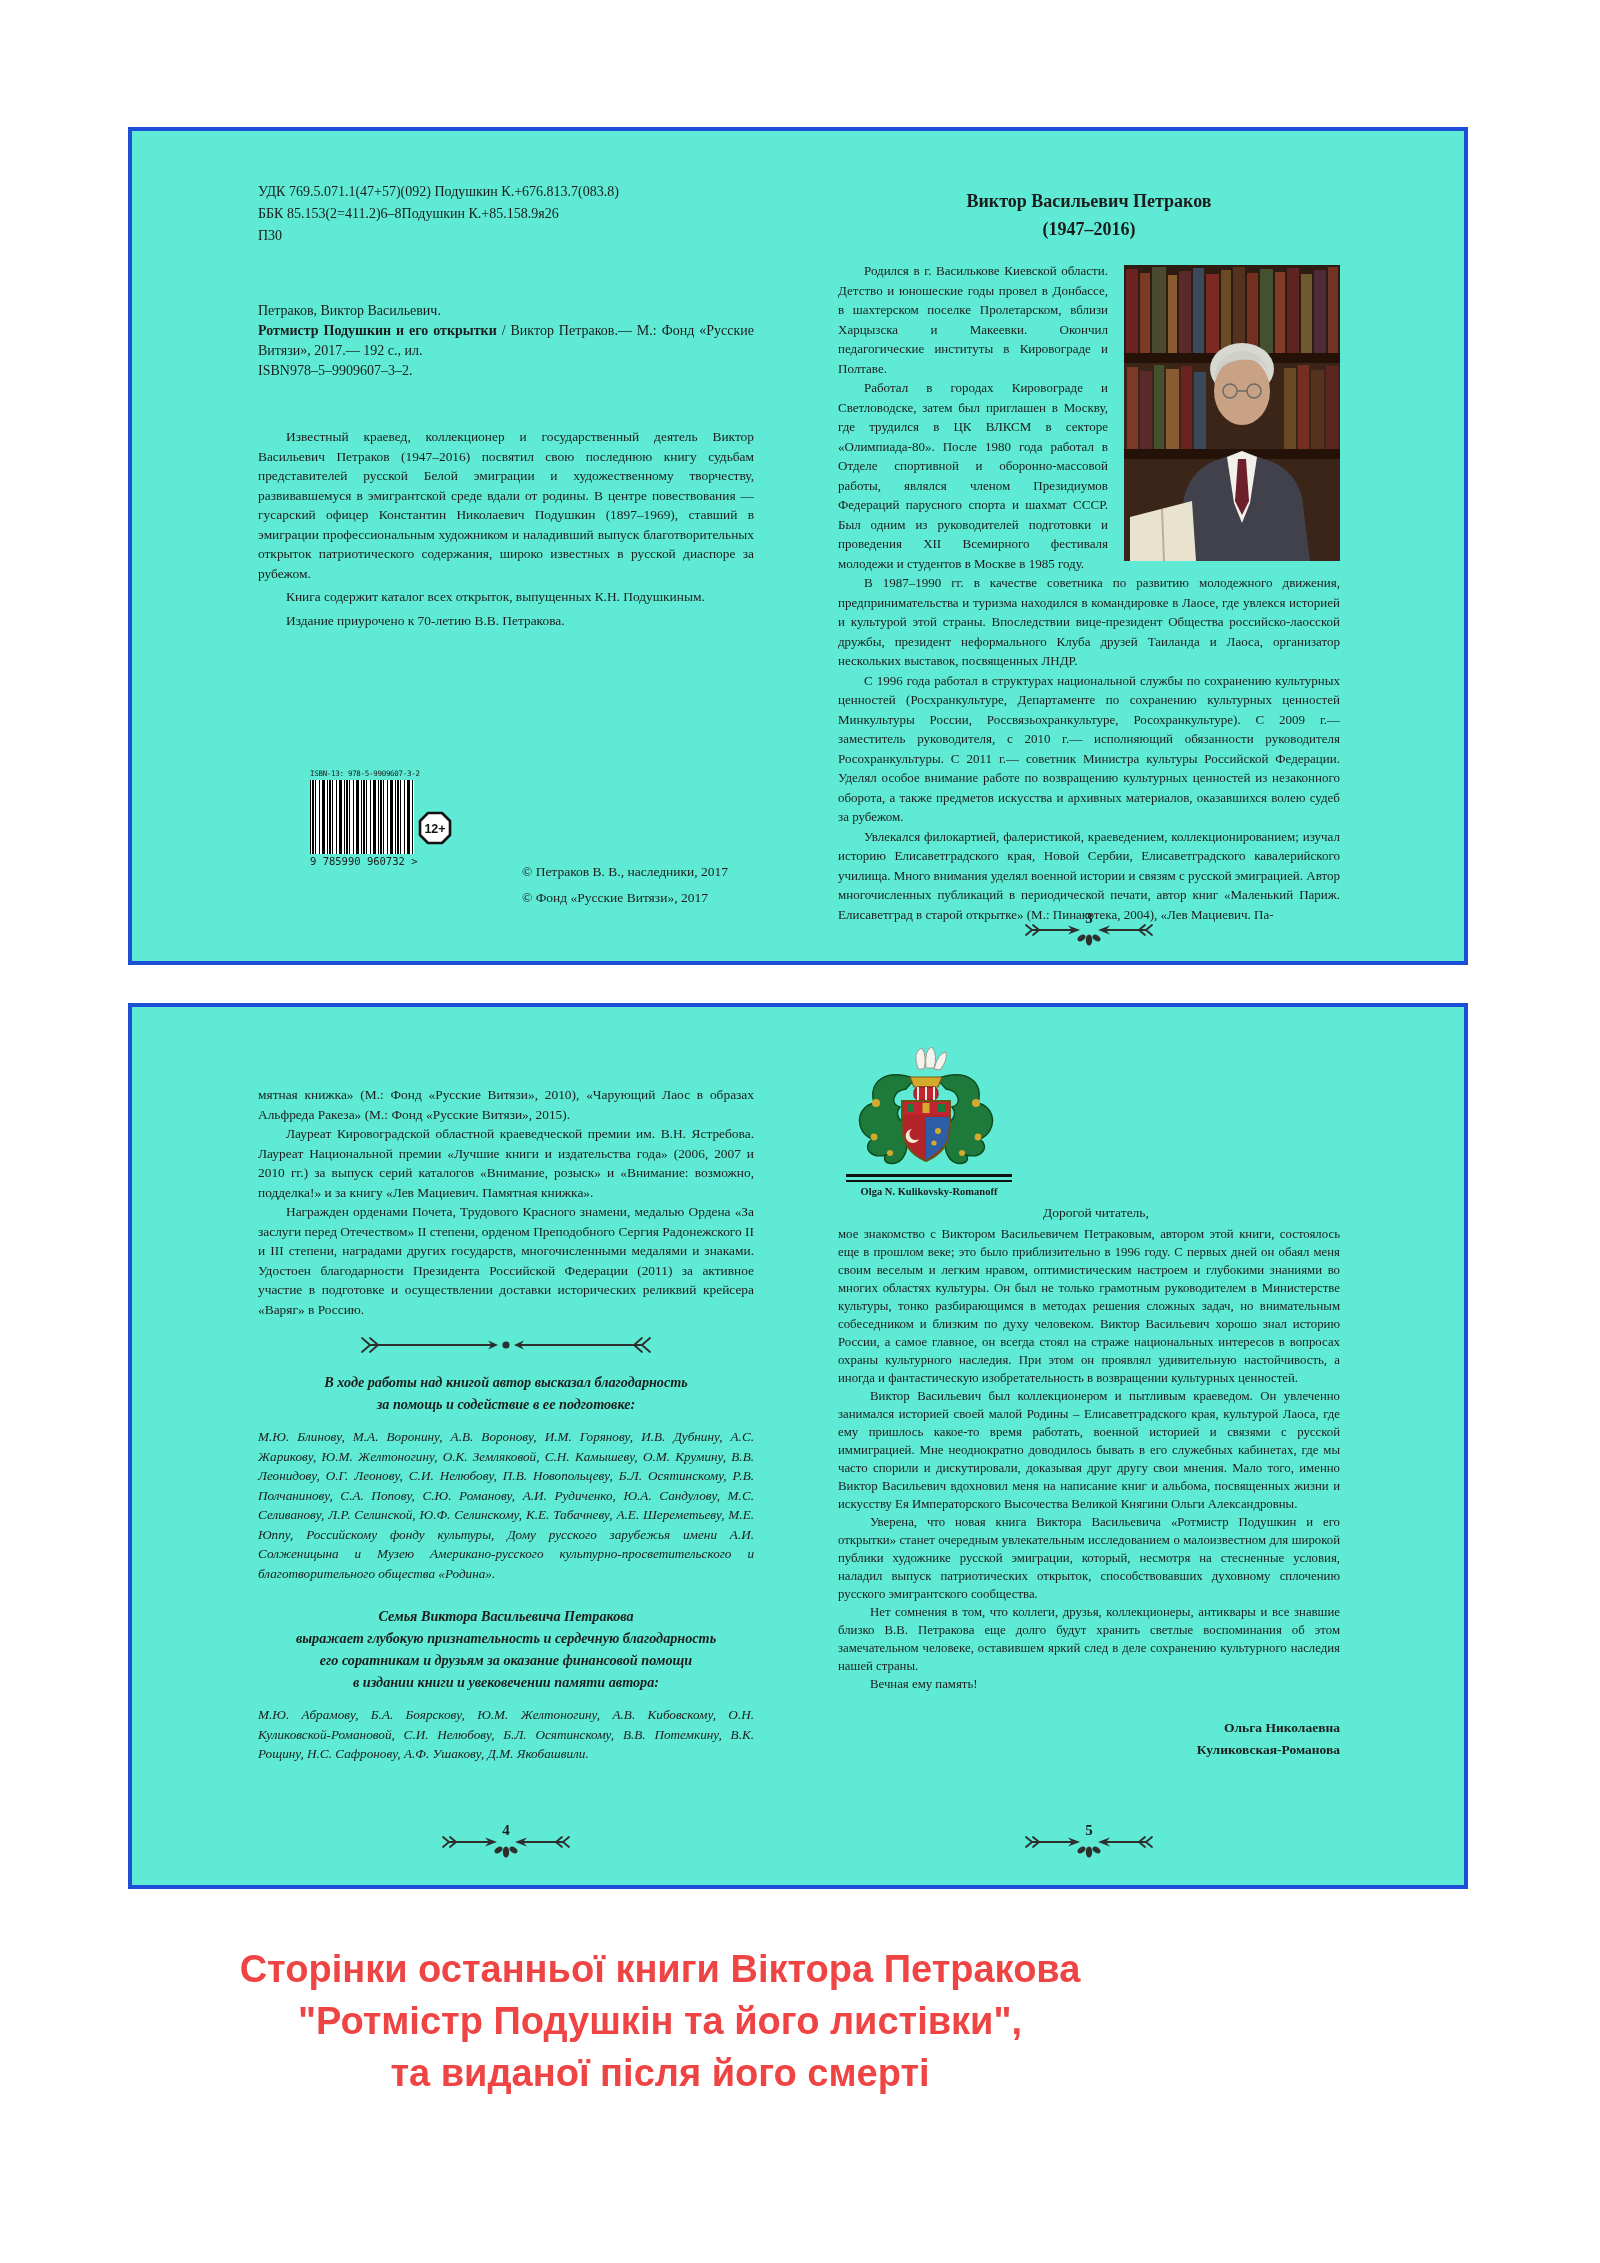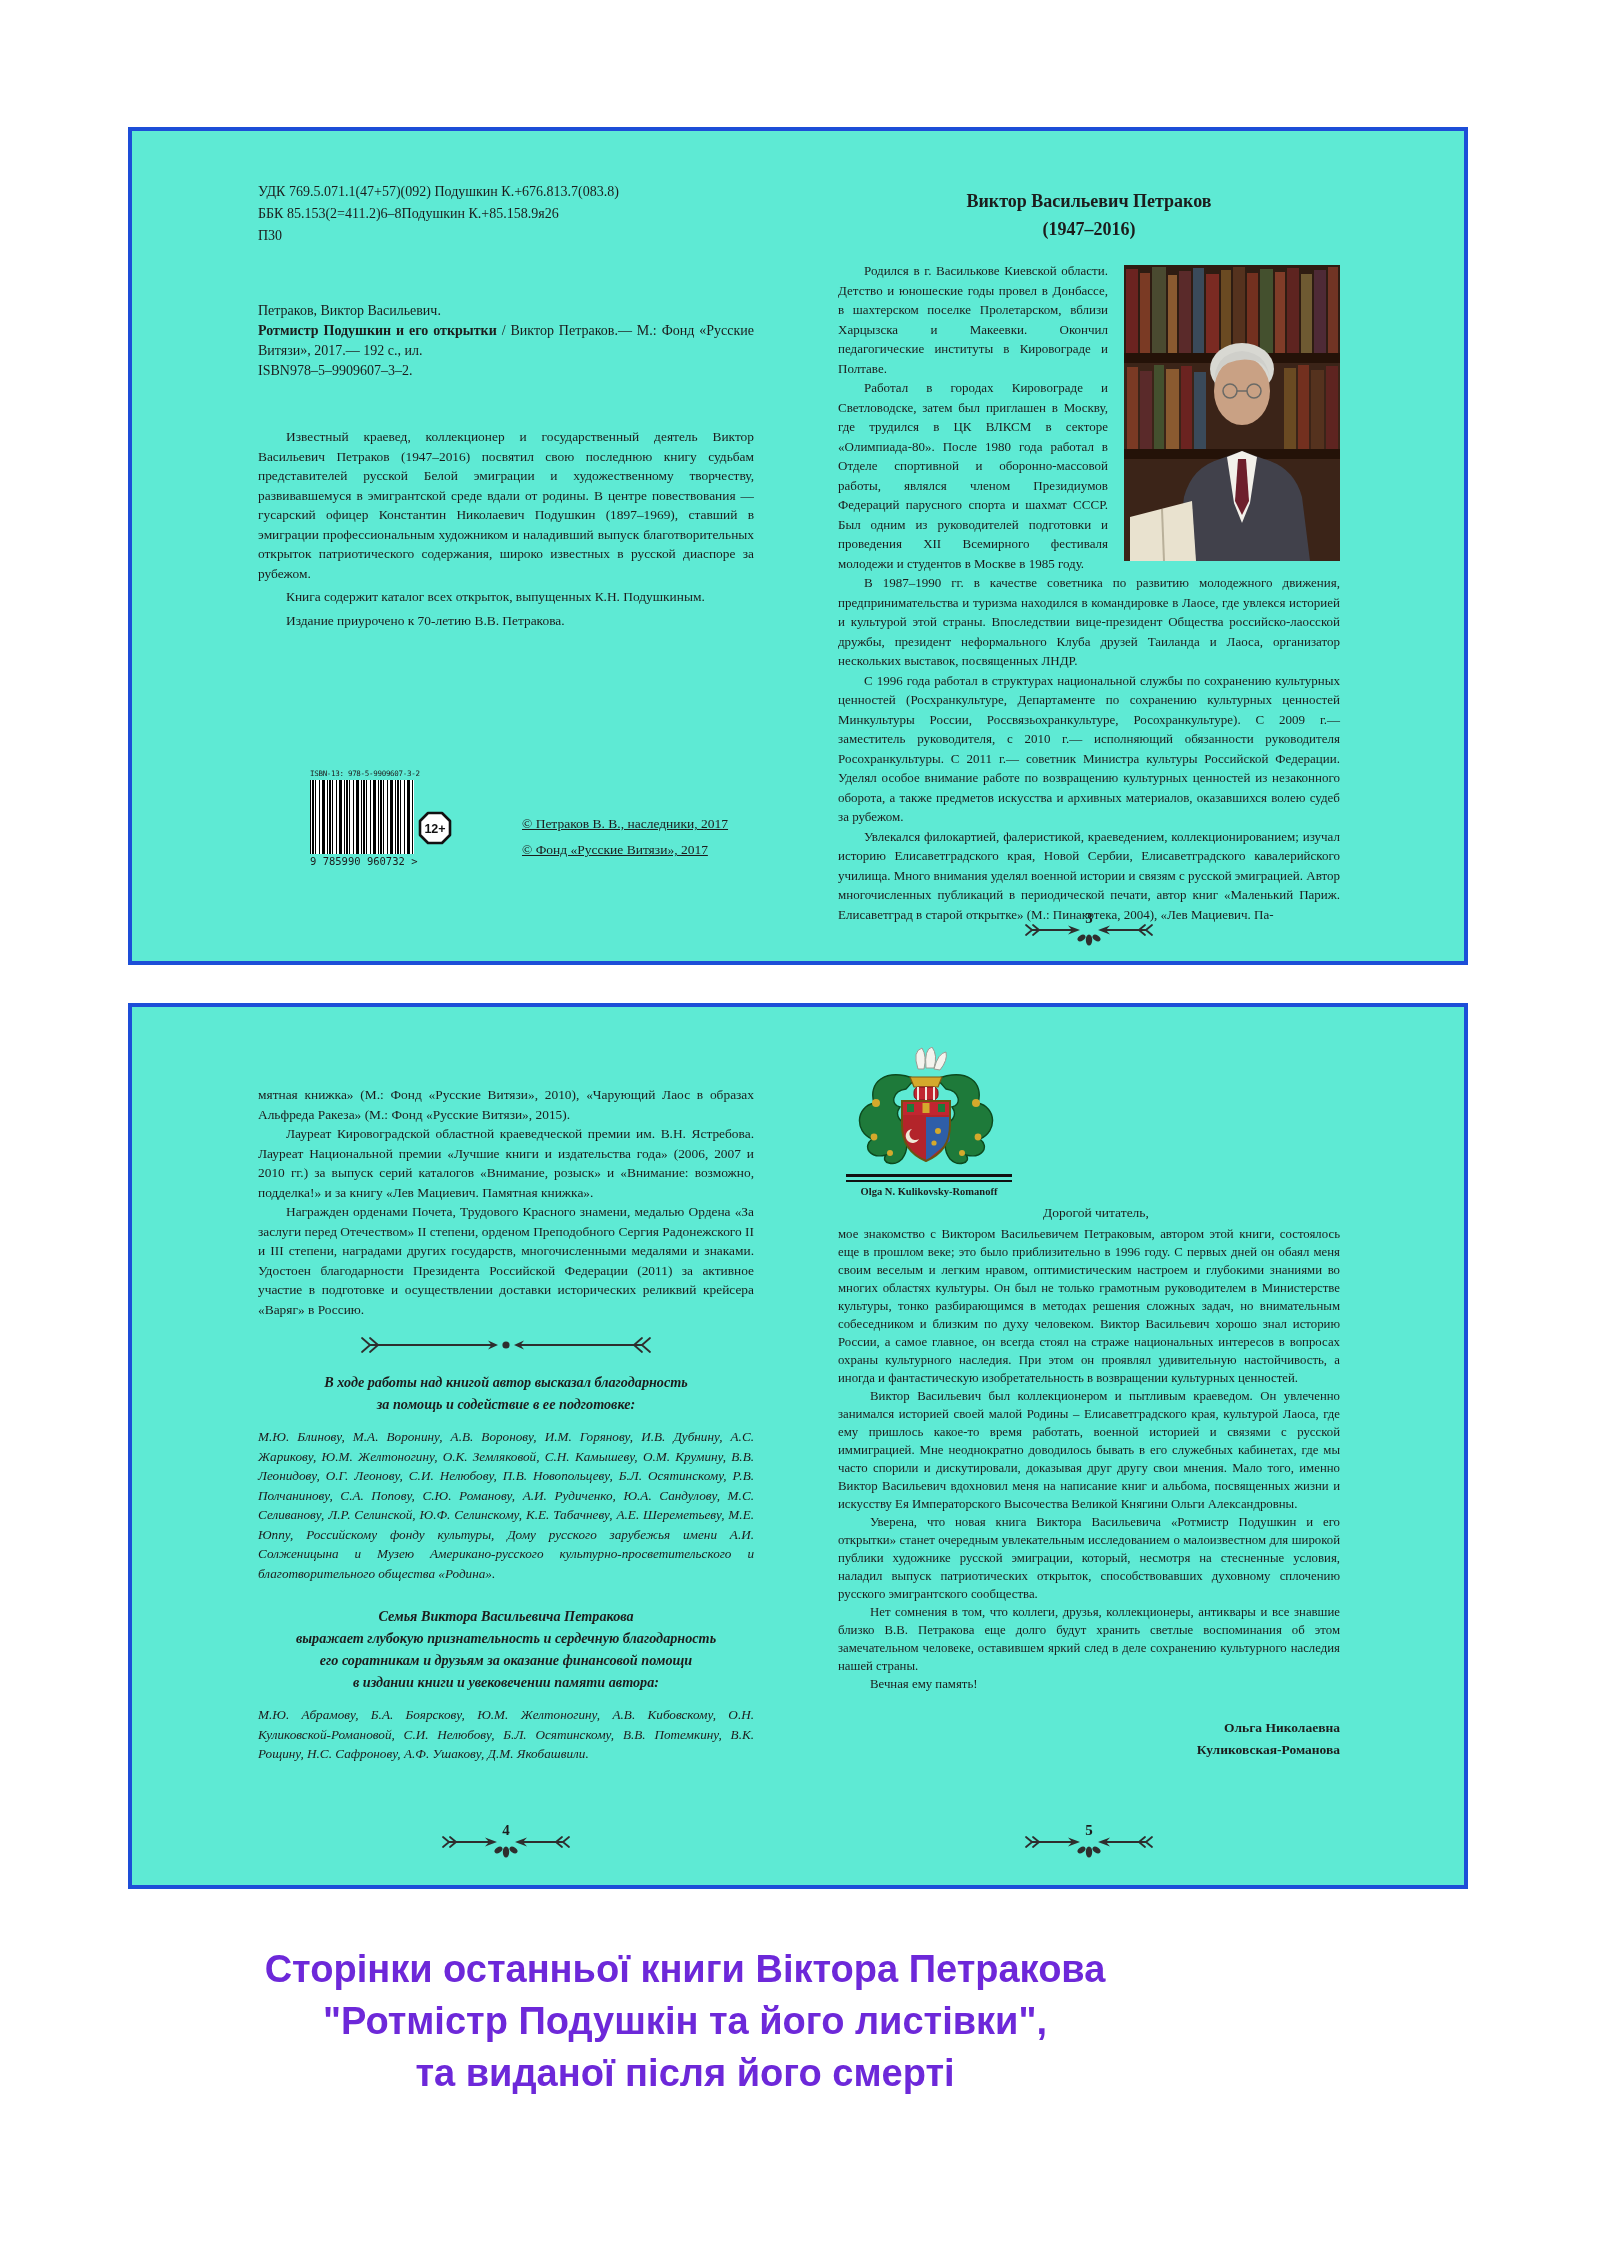--- a/index.html
+++ b/index.html
@@ -20,21 +20,21 @@
   .biblio{margin-top:54px;font-size:14px;line-height:20px;text-align:justify;}
   .biblio p{margin:0;}
   .biblio .b{font-weight:bold;}
   .annotation{margin-top:46px;font-size:13.4px;line-height:19.5px;text-align:justify;}
   .annotation p{margin:0 0 4px 0;text-indent:28px;}
   .barcode{position:absolute;left:134px;top:638px;width:104px;text-align:center;margin-left:44px;}
   .barcode-label{font-family:"DejaVu Sans Mono",monospace;font-size:7.5px;letter-spacing:-0.3px;white-space:nowrap;}
   .barcode-bars{margin-top:2px;height:74px;background:repeating-linear-gradient(90deg,#000 0 1px,#fff 1px 2px,#000 2px 4px,#fff 4px 5px,#000 5px 6px,#fff 6px 9px,#000 9px 10px,#fff 10px 12px,#000 12px 15px,#fff 15px 17px);}
   .barcode-digits{font-family:"DejaVu Sans Mono",monospace;font-size:10.5px;margin-top:1px;white-space:nowrap;}
   .age-badge{position:absolute;left:286px;top:680px;width:34px;height:34px;}
-  .copyrights{position:absolute;left:390px;top:680px;font-size:13.5px;line-height:26px;white-space:nowrap;text-decoration:underline;}
+  .copyrights{position:absolute;left:390px;top:728px;font-size:13.5px;line-height:26px;white-space:nowrap;}
 
   
   .bio-title{text-align:center;font-weight:bold;font-size:18px;line-height:28px;margin:0 0 18px 0;}
   .bio{font-size:13px;line-height:19.5px;text-align:justify;}
   .bio p{margin:0;text-indent:26px;}
   .photo{float:right;width:216px;height:296px;margin:4px 0 10px 16px;}
 
   
   .pagefoot{position:absolute;bottom:8px;height:42px;text-align:center;}
   .pf-right{left:40px;right:124px;}
@@ -56,21 +56,21 @@
   .crest-rule{height:3px;border-top:3px solid #111;border-bottom:2px solid #111;margin-top:5px;}
   .crest-caption{font-size:10.5px;font-weight:bold;margin-top:4px;text-align:center;white-space:nowrap;}
   .salutation{margin:6px 0 0 0;padding-left:205px;font-size:13.5px;line-height:20px;}
   .letter{font-size:12.8px;line-height:18px;text-align:justify;margin-top:2px;}
   .letter p{margin:0;text-indent:32px;}
   .letter p.noindent{text-indent:0;}
   .signature{margin-top:24px;text-align:right;font-weight:bold;font-size:13.5px;line-height:22px;}
 
   
   .caption{position:absolute;top:1943px;left:0;width:1320px;text-align:center;
-           font-family:"Liberation Sans",sans-serif;font-weight:bold;font-size:38px;line-height:52px;color:#6d28d9;padding-left:25px;}
+           font-family:"Liberation Sans",sans-serif;font-weight:bold;font-size:38px;line-height:52px;color:#ef4444;}
 </style>
 </head>
 <body>
 
 <section class="panel panel-1">
 
   <div class="pg pg-imprint">
     <div class="udk">
       <div>УДК 769.5.071.1(47+57)(092) Подушкин К.+676.813.7(083.8)</div>
       <div>ББК 85.153(2=411.2)6–8Подушкин К.+85.158.9я26</div>

